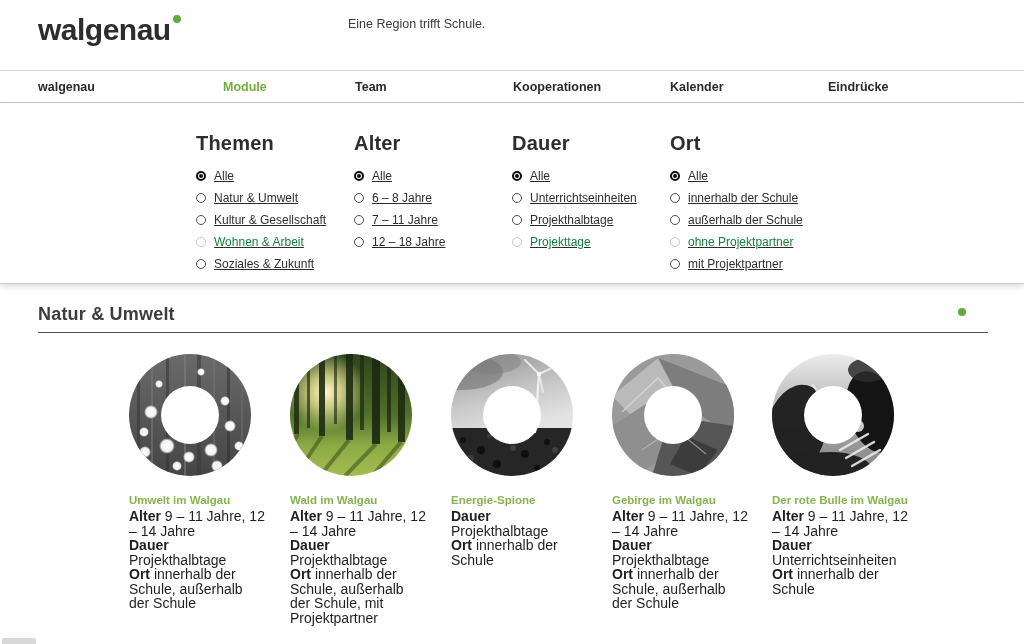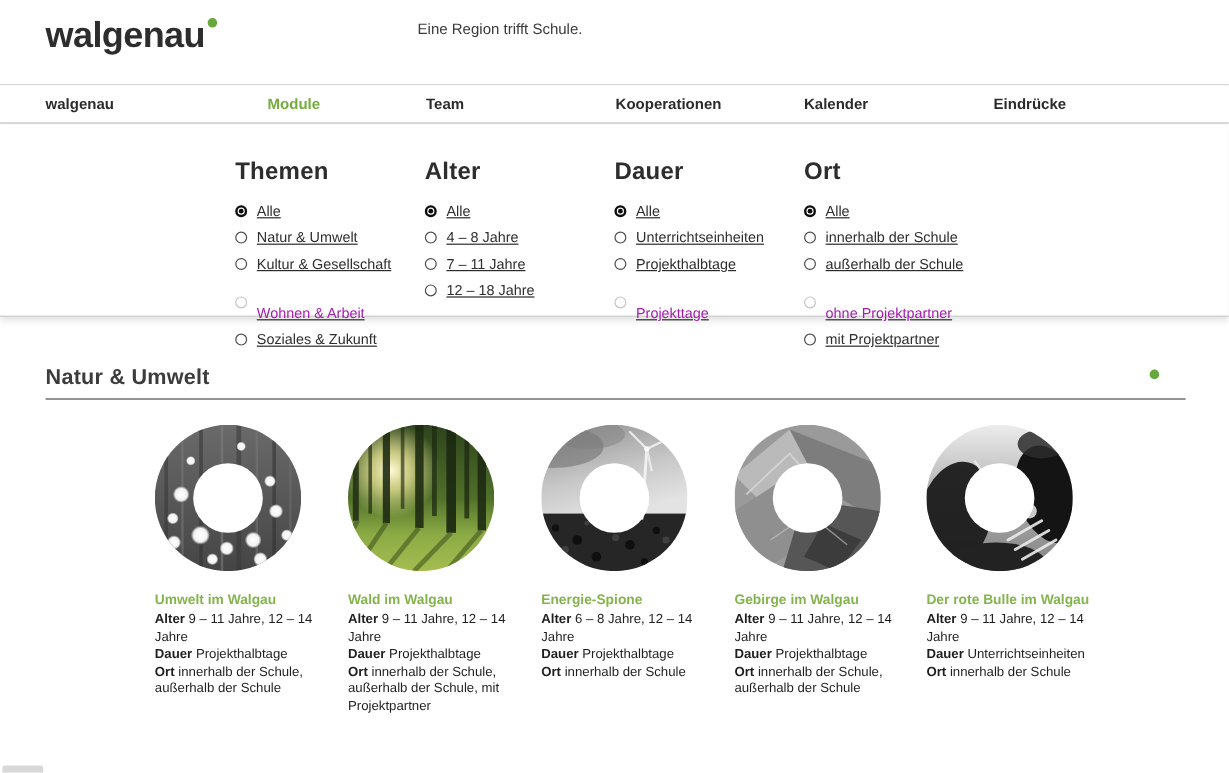--- a/index.html
+++ b/index.html
@@ -17,46 +17,46 @@
   .logo-ring { display:inline-block; width:6px; height:6px; border:4px solid #68a73d; border-radius:50%; vertical-align:top; margin:2px 0 0 2px; }
   .tagline { position:absolute; left:348px; top:15px; font-size:12.5px; line-height:18px; color:#3a3a3a; }
 
   
   .nav { position:absolute; top:70px; left:0; width:1024px; height:33px; border-top:1px solid #d6d6d6; border-bottom:1px solid #c2c2c2; background:#fff; }
   .nav-item { position:absolute; top:9px; font-size:12.5px; font-weight:bold; color:#2b2b2b; cursor:pointer; }
   .nav-item.active { color:#74ad3b;padding-left:26px; }
   .n0{left:38px} .n1{left:197px} .n2{left:355px} .n3{left:513px} .n4{left:670px} .n5{left:828px}
 
   
-  .mega { position:absolute; top:104px; left:0; width:1024px; height:160px; background:#fff;
+  .mega { position:absolute; top:104px; left:0; width:1024px; height:180px; background:#fff;
           border-bottom:1px solid #c9c9c9; box-shadow:0 3px 6px rgba(0,0,0,0.13); z-index:3; }
   .fcol { position:absolute; top:28px; }
   .fc0{left:196px} .fc1{left:354px} .fc2{left:512px} .fc3{left:670px}
   .fcol h3 { font-size:20px; font-weight:bold; color:#2d2d2d; margin-bottom:14px; letter-spacing:0.2px; }
   .opt { display:flex; align-items:center; margin-bottom:8px; cursor:pointer;text-decoration:underline; }
   .radio { flex:0 0 auto; width:10px; height:10px; border:1px solid #4d4d4d; border-radius:50%; margin-right:8px; position:relative; background:#fff; }
   .opt.selected .radio { border:2px solid #0d0d0d; }
   .opt.selected .radio::after { content:""; position:absolute; left:1px; top:1px; width:4px; height:4px; border-radius:50%; background:#0d0d0d; }
   .opt-label { font-size:12px; color:#2e2e2e; }
-  .opt.disabled .opt-label { color:#a21caf;margin-top:19px; }
+  .opt.disabled .opt-label { color:#15803d; }
   .opt.disabled .radio { border-color:#c6c6c6; }
 
   
   .section-title { position:absolute; left:38px; top:304px; font-size:18px; color:#3c3c3c; letter-spacing:0.2px; }
   .section-rule { position:absolute; left:38px; top:332px; width:950px; height:1px; background:#4f4f4f; }
   .section-ring { position:absolute; left:958px; top:308px; width:6px; height:6px; border:4px solid #64a83e; border-radius:50%; }
 
   
   .card { position:absolute; top:354px; width:136px; }
   .c0{left:129px} .c1{left:290px} .c2{left:451px} .c3{left:612px} .c4{left:772px}
   .donut { position:relative; width:122px; height:122px; border-radius:50%; overflow:hidden; cursor:pointer; }
   .donut svg { display:block; }
   .hole { position:absolute; left:32px; top:32px; width:58px; height:58px; border-radius:50%; background:#fff; }
   .card h4 { margin:18px 0 3px; font-size:11.5px; font-weight:bold; color:#85b44f; cursor:pointer; }
-  .card p { font-size:11px; line-height:14.5px; color:#1f1f1f; }
+  .card p { font-size:14px; line-height:14.5px; color:#1f1f1f; }
   .card p strong { font-weight:bold; }
 
   .corner-artifact { position:absolute; left:2px; bottom:0; width:34px; height:6px; background:#d8d8d8; border-radius:2px 2px 0 0; }
 </style>
 </head>
 <body>
 
 <div class="logo"><span>walgenau</span><span class="logo-ring"></span></div>
 
 <div class="tagline">
@@ -99,21 +99,21 @@
   </div>
 
   <div class="fcol fc1">
     <h3>Alter</h3>
     <div class="opt selected">
         <span class="radio"></span>
         <span class="opt-label">Alle</span>
       </div>
     <div class="opt">
         <span class="radio"></span>
-        <span class="opt-label">4 – 8 Jahre</span>
+        <span class="opt-label">6 – 8 Jahre</span>
       </div>
     <div class="opt">
         <span class="radio"></span>
         <span class="opt-label">7 – 11 Jahre</span>
       </div>
     <div class="opt">
         <span class="radio"></span>
         <span class="opt-label">12 – 18 Jahre</span>
       </div>
   </div>
@@ -298,21 +298,20 @@
       <g stroke="#e8e8e8" stroke-width="2" stroke-linecap="round">
         <line x1="88" y1="20" x2="74" y2="6"></line>
           <line x1="88" y1="20" x2="103" y2="13"></line>
           <line x1="88" y1="20" x2="92" y2="38"></line>
       </g>
       <circle cx="88" cy="20" r="2.2" fill="#fafafa"></circle>
     </svg>
     <div class="hole"></div>
   </div>
   <h4>Energie-Spione</h4>
-  <p><strong>Alter</strong> <span>6 – 8 Jahre, 12 – 14 Jahre</span></p>
   <p><strong>Dauer</strong> <span>Projekthalbtage</span></p>
   <p><strong>Ort</strong> <span>innerhalb der Schule</span></p>
 </div>
 
 <div class="card c3">
   <div class="donut">
     <svg width="122" height="122" viewBox="0 0 122 122">
       <rect width="122" height="122" fill="#9a9a9a"></rect>
       <polygon points="0,42 46,4 78,46 30,72" fill="#bababa"></polygon>
       <polygon points="46,4 122,34 122,82 70,50" fill="#7d7d7d"></polygon>

